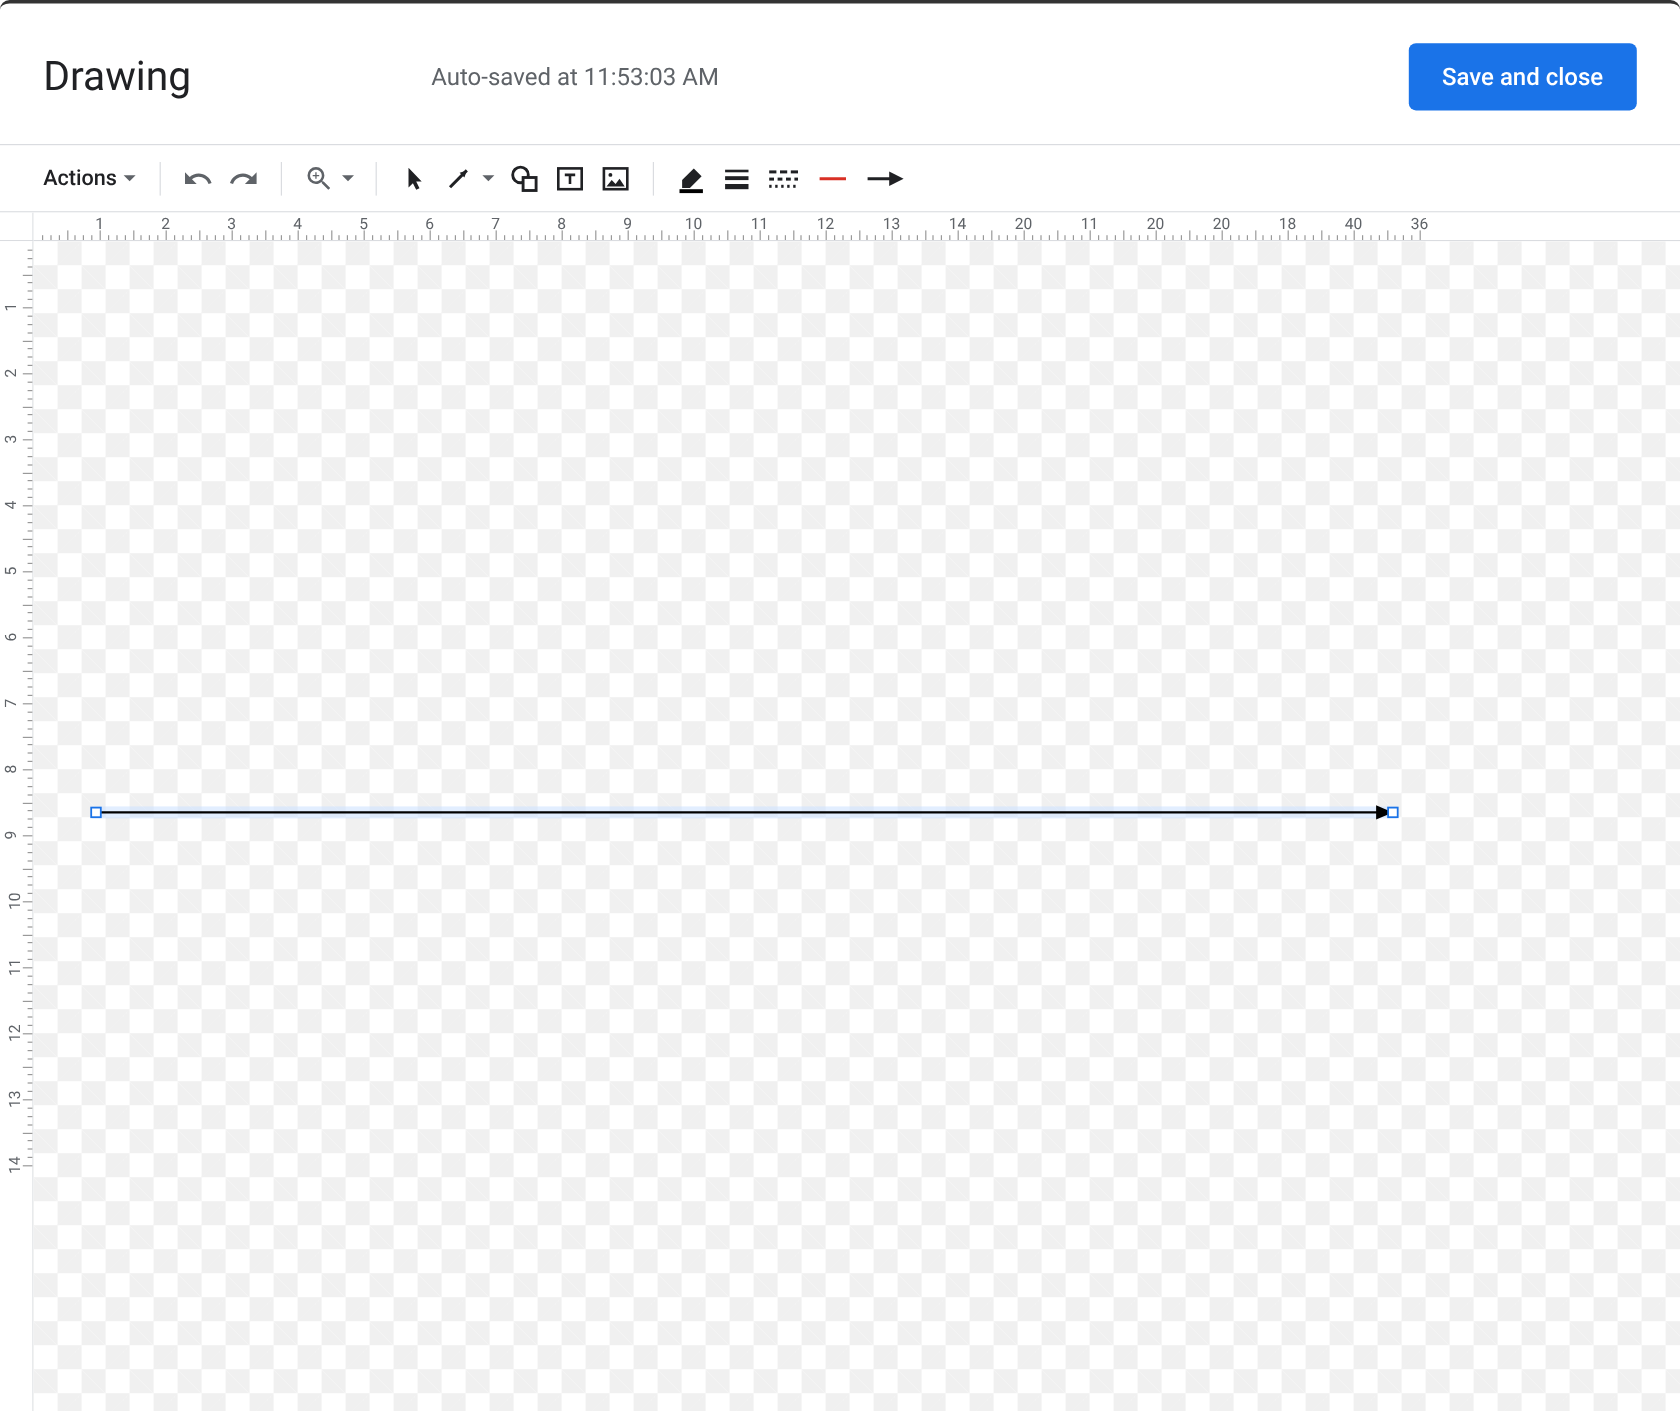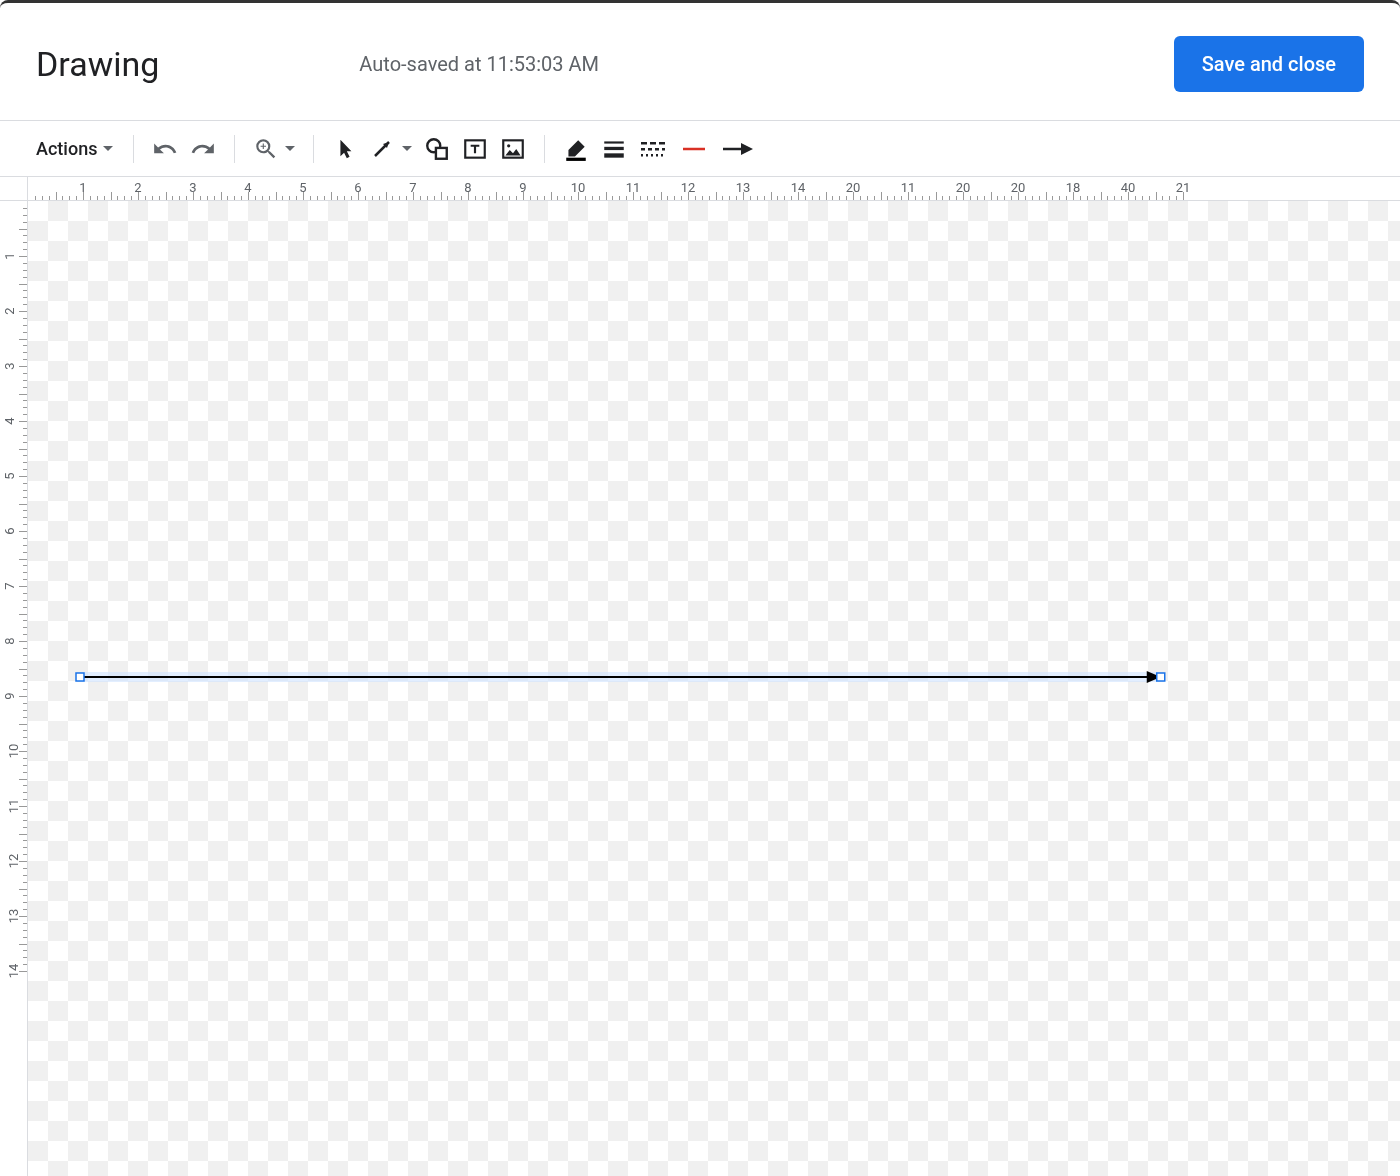--- a/index.html
+++ b/index.html
@@ -743,21 +743,21 @@
         <div class="mark" style="height:4px"></div>
       </div>
       <div class="tick" style="left: 1058.75px;">
         <div class="mark" style="height:4px"></div>
       </div>
       <div class="tick" style="left: 1051.88px;">
         <div class="mark" style="height:4px"></div>
       </div>
       <div class="tick" style="left: 1155px;">
         <div class="mark" style="height:8px"></div>
-        <div class="num">21</div>
+        <div class="num">36</div>
       </div>
       <div class="tick" style="left: 1148.12px;">
         <div class="mark" style="height:4px"></div>
       </div>
       <div class="tick" style="left: 1141.25px;">
         <div class="mark" style="height:4px"></div>
       </div>
       <div class="tick" style="left: 1134.38px;">
         <div class="mark" style="height:4px"></div>
       </div>

